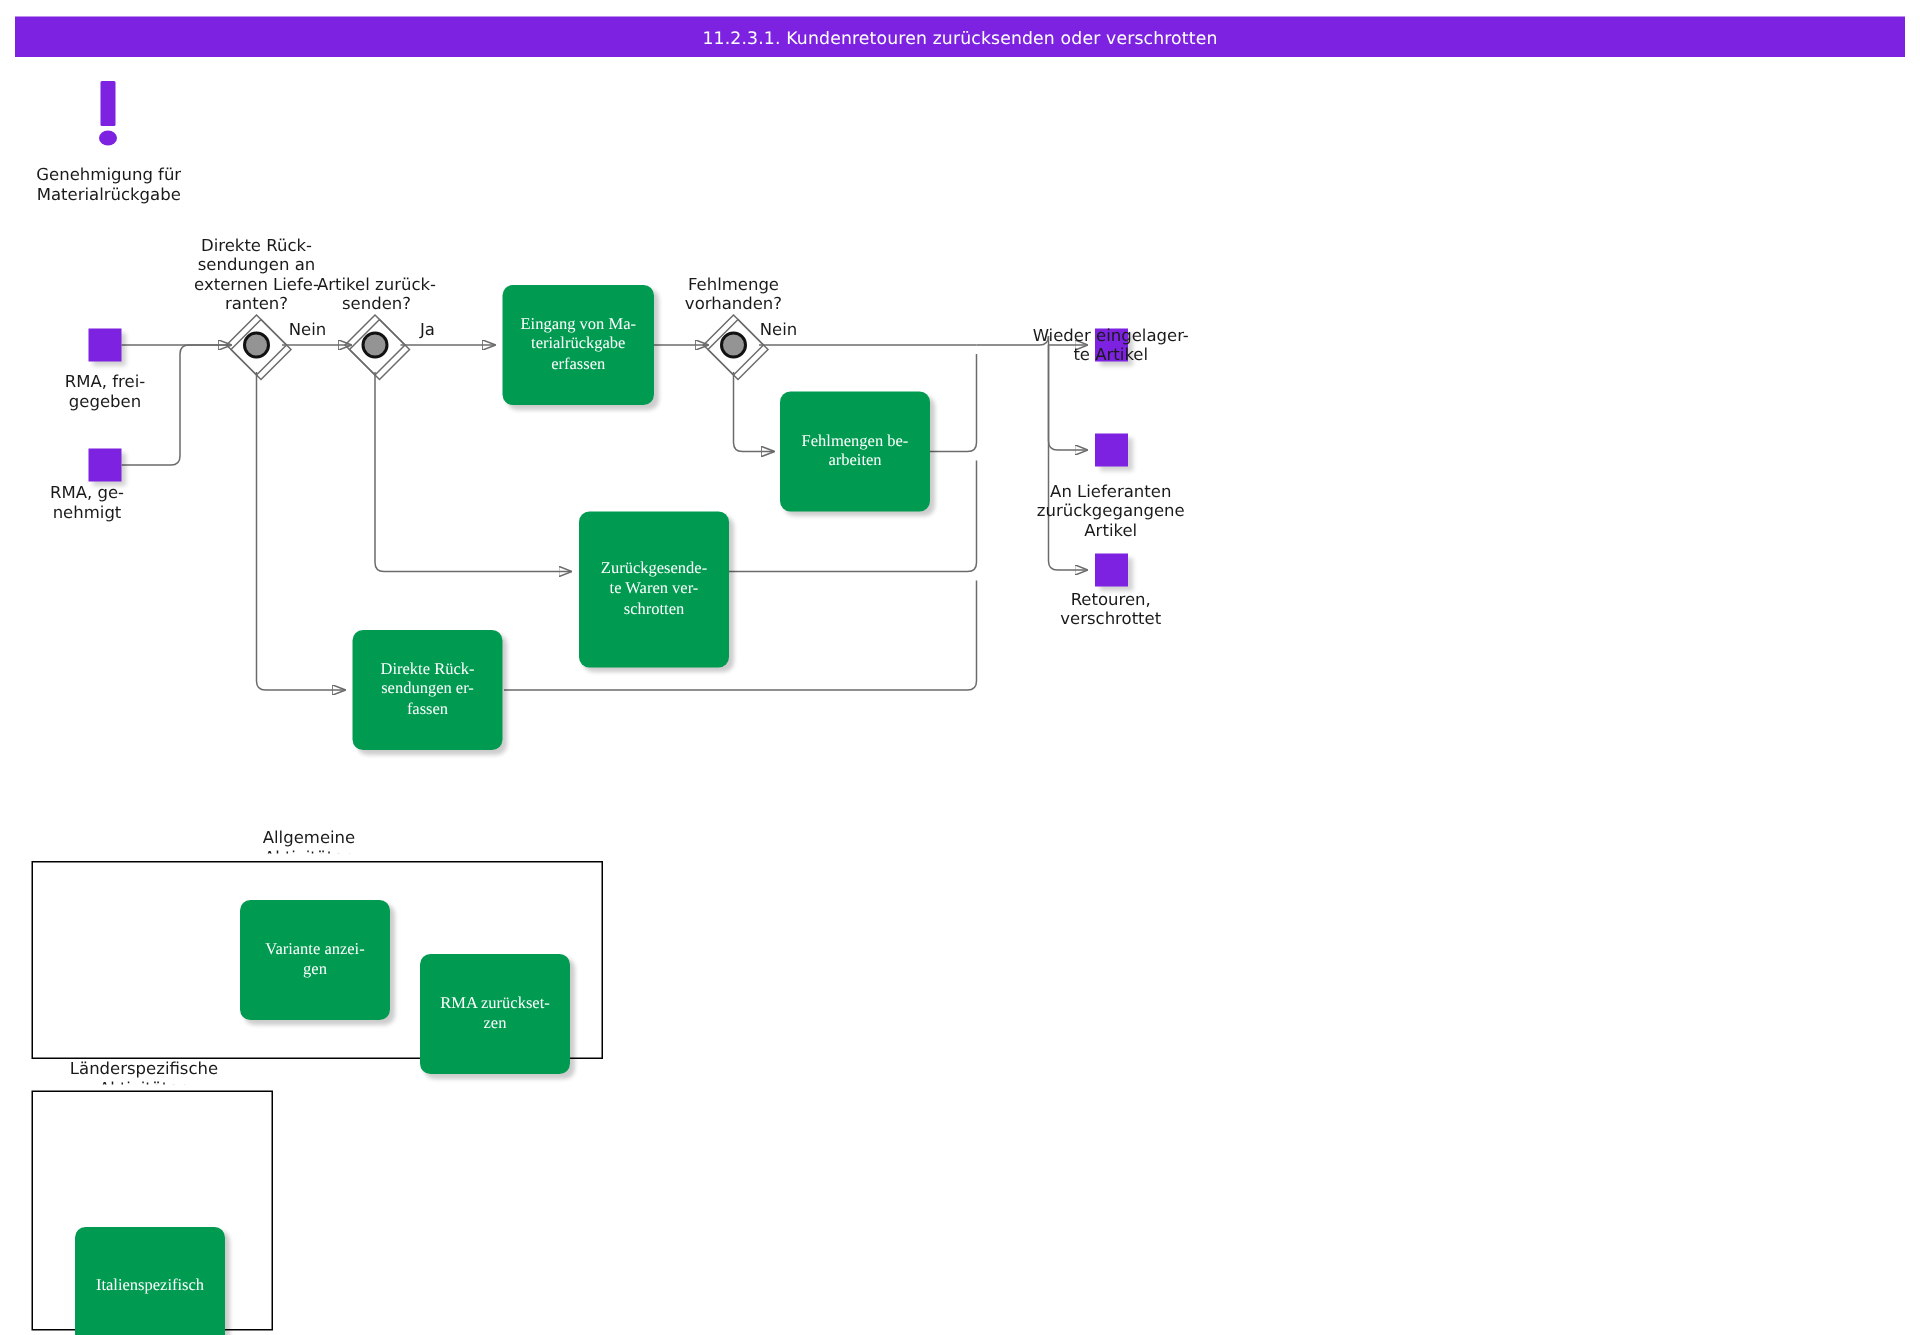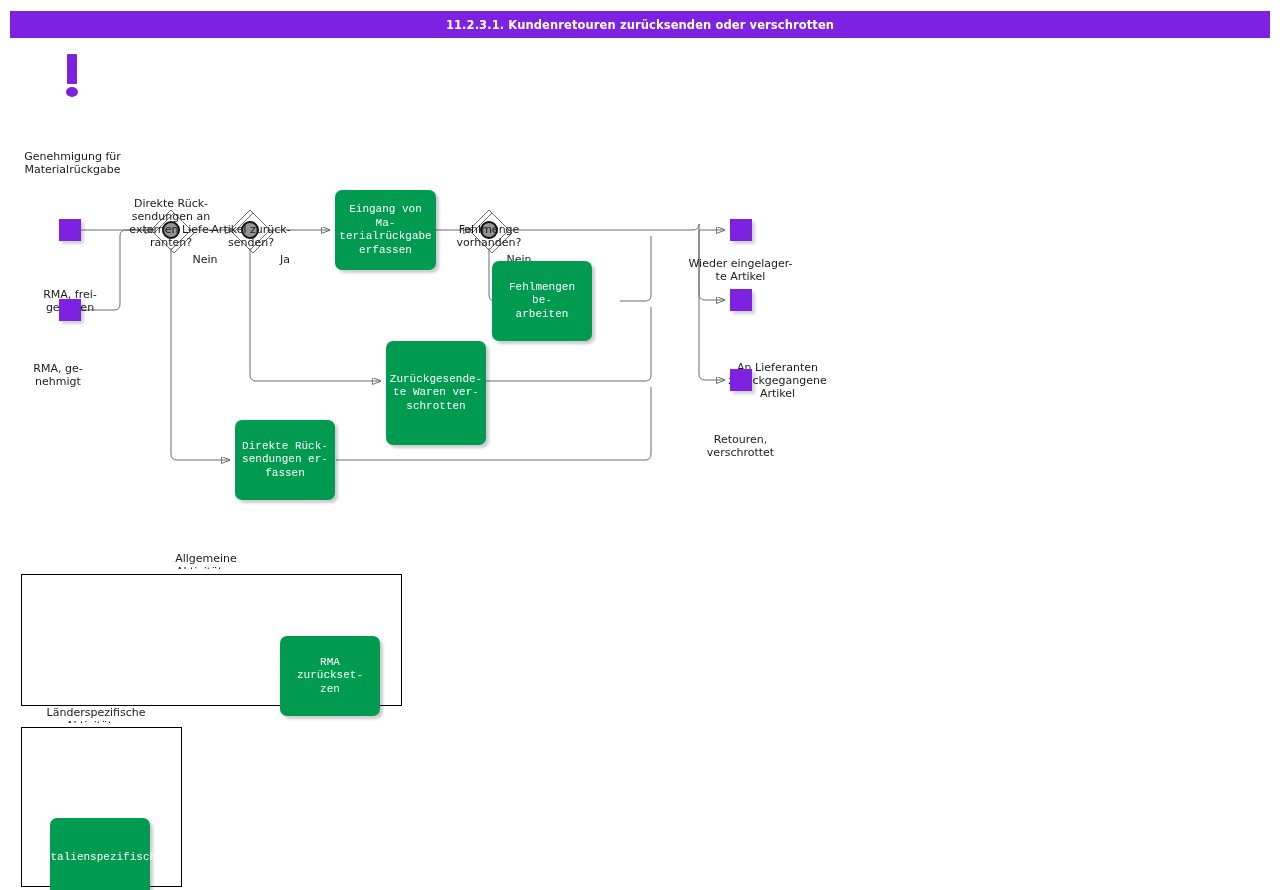--- a/index.html
+++ b/index.html
@@ -10,40 +10,39 @@
   }
   #stage{position:relative;width:1280px;height:890px;}
 
   
   .titlebar{
     position:absolute;left:10px;top:11px;width:1260px;height:27px;
     background:#7d22e0;
     display:flex;align-items:center;justify-content:center;
   }
   .titlebar .t{
-    color:#ffffff;font-size:11.5px;font-weight:bold;
+    color:#ffffff;font-size:11.5px;font-weight:normal;
     letter-spacing:.1px;font-family:"DejaVu Sans","Liberation Sans",sans-serif;
   }
 
   
   .lbl{
     position:absolute;font-size:11px;line-height:13px;color:#1a1a1a;
     text-align:center;white-space:pre-line;
     font-family:"DejaVu Sans","Liberation Sans",sans-serif;
-    margin-top:40px;
   }
 
   
   .act{
     position:absolute;background:#009b51;border-radius:7px;
     box-shadow:3px 3px 3px rgba(0,0,0,.20);
     display:flex;align-items:center;justify-content:center;
     text-align:center;color:#ffffff;font-size:11px;line-height:13.5px;
     padding:18px 5px;box-sizing:border-box;white-space:pre-line;
-    font-family:Liberation Mono, monospace;
+    font-family:Liberation Serif, serif;
   }
 
   
   .evt{
     position:absolute;width:22px;height:22px;background:#7d22e0;
     box-shadow:3px 3px 3px rgba(0,0,0,.18);
   }
 
   
   .frame{
@@ -138,21 +137,21 @@
 
   <div class="evt" style="left:59px;top:299px;"></div>
   <div class="lbl" style="left:8px;top:322px;width:100px;">RMA, ge-
 nehmigt</div>
 
   <div class="evt" style="left:730px;top:219px;"></div>
   <div class="lbl" style="left:683px;top:217px;width:115px;">Wieder eingelager-
 te Artikel</div>
 
   <div class="evt" style="left:730px;top:289px;"></div>
-  <div class="lbl" style="left:720px;top:321px;width:115px;">An Lieferanten
+  <div class="lbl" style="left:683px;top:321px;width:115px;">An Lieferanten
 zurückgegangene
 Artikel</div>
 
   <div class="evt" style="left:730px;top:369px;"></div>
   <div class="lbl" style="left:683px;top:393px;width:115px;">Retouren,
 verschrottet</div>
 
   <div class="lbl" style="left:118px;top:157px;width:106px;">Direkte Rück-
 sendungen an
 externen Liefe-
@@ -163,34 +162,36 @@
 vorhanden?</div>
 
   <div class="lbl" style="left:190px;top:213px;width:30px;">Nein</div>
   <div class="lbl" style="left:272px;top:213px;width:26px;">Ja</div>
   <div class="lbl" style="left:504px;top:213px;width:30px;">Nein</div>
 
   <div class="act" style="left:335px;top:190px;width:101px;height:80px;">Eingang von Ma-
 terialrückgabe
 erfassen</div>
 
-  <div class="act" style="left:492px;top:261px;width:100px;height:80px;">Fehlmengen be-
+  <div class="act" style="left:520px;top:261px;width:100px;height:80px;">Fehlmengen be-
 arbeiten</div>
 
   <div class="act" style="left:386px;top:341px;width:100px;height:104px;">Zurückgesende-
 te Waren ver-
 schrotten</div>
 
   <div class="act" style="left:235px;top:420px;width:100px;height:80px;">Direkte Rück-
 sendungen er-
 fassen</div>
 
   <div class="frame-cap" style="left:155px;top:552px;width:102px;height:17px;">Allgemeine
 Aktivitäten</div>
   <div class="frame" style="left:21px;top:574px;width:379px;height:130px;"></div>
+  <div class="act" style="left:160px;top:600px;width:100px;height:80px;">Variante anzei-
+gen</div>
   <div class="act" style="left:280px;top:636px;width:100px;height:80px;">RMA zurückset-
 zen</div>
 
   <div class="frame-cap" style="left:45px;top:706px;width:102px;height:17px;">Länderspezifische
 Aktivitäten</div>
   <div class="frame" style="left:21px;top:727px;width:159px;height:158px;"></div>
   <div class="act" style="left:50px;top:770px;width:100px;height:80px;margin-top:48px;">Italienspezifisch</div>
 
 </div>
 

